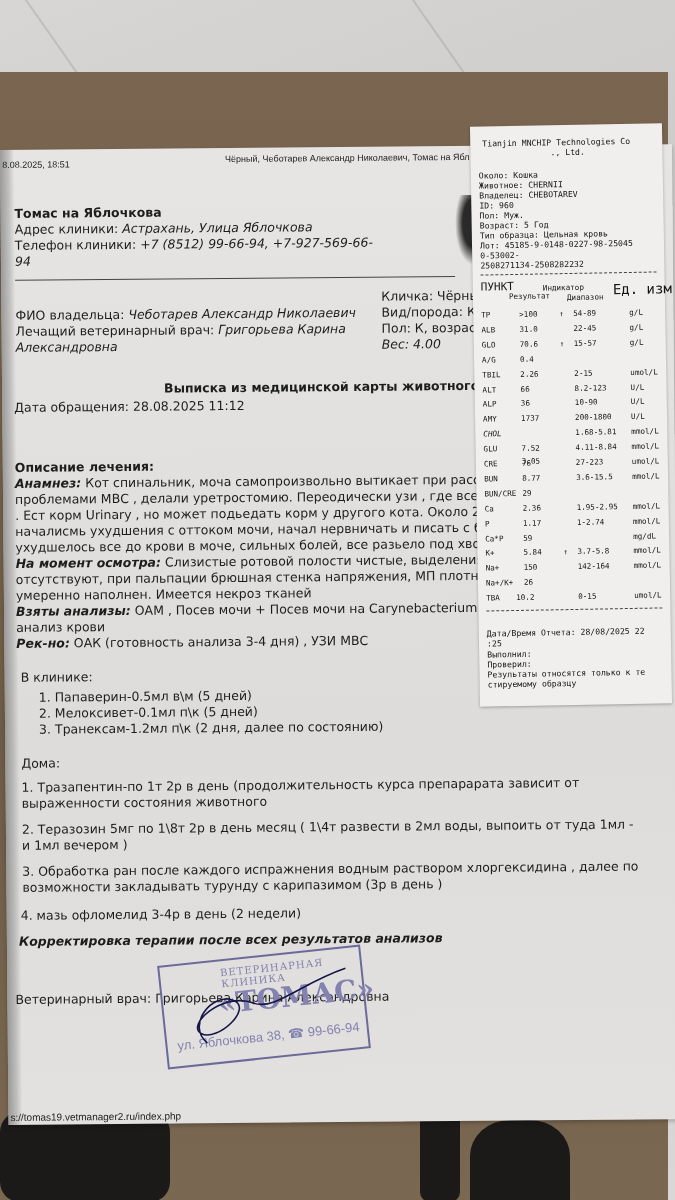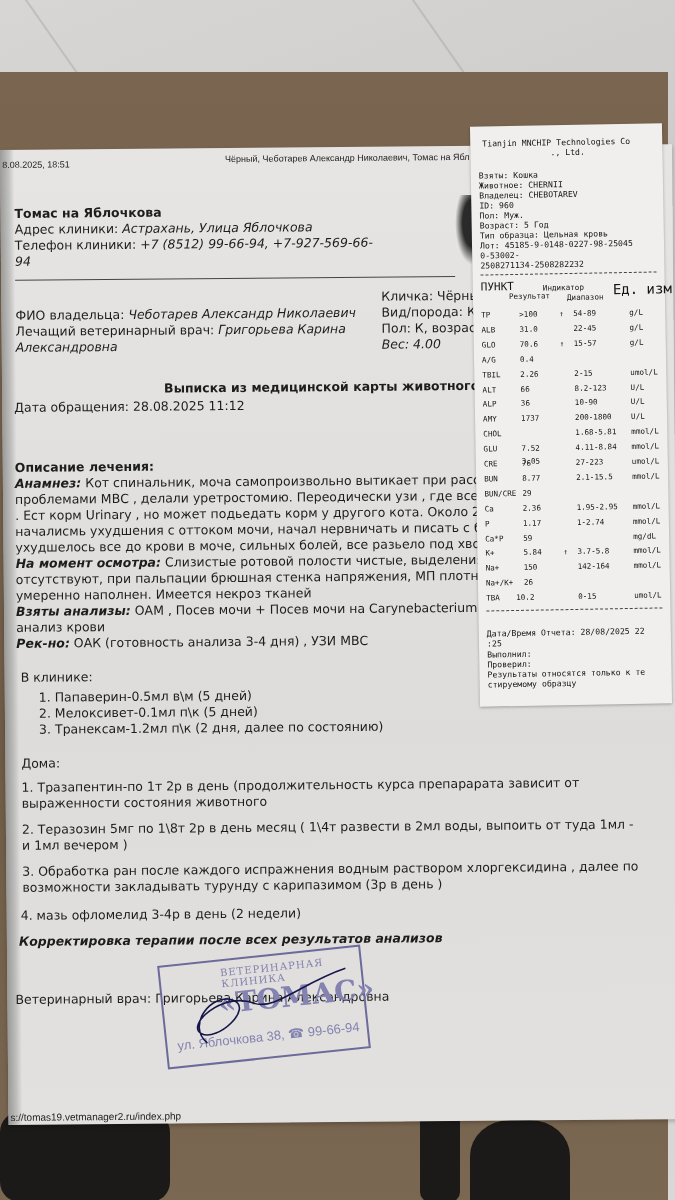--- a/index.html
+++ b/index.html
@@ -142,21 +142,21 @@
   <div class="l3">ул. Яблочкова 38, ☎ 99-66-94</div>
   <svg style="position:absolute;left:10px;top:10px;" width="180" height="80" viewBox="0 0 180 80">
     <path d="M30 70 C10 50 40 20 60 30 C80 40 40 70 25 60 C10 50 50 20 80 35 C100 45 130 20 175 10" stroke="#16164a" stroke-width="1.6" fill="none"></path>
   </svg>
 </div>
 
 <div class="receipt">
   <div class="rc" style="left:12px;top:12px;">Tianjin MNCHIP Technologies Co</div>
   <div class="rc" style="left:80px;top:22px;">., Ltd.</div>
 
-  <div class="rc" style="left:8px;top:44px;">Взяты: Кошка</div>
+  <div class="rc" style="left:8px;top:44px;">Около: Кошка</div>
   <div class="rc" style="left:8px;top:54px;">Животное: CHERNII</div>
   <div class="rc" style="left:8px;top:64px;">Владелец: CHEBOTAREV</div>
   <div class="rc" style="left:8px;top:74px;">ID: 960</div>
   <div class="rc" style="left:8px;top:84px;">Пол: Муж.</div>
   <div class="rc" style="left:8px;top:94px;">Возраст: 5 Год</div>
   <div class="rc" style="left:8px;top:104px;">Тип образца: Цельная кровь</div>
   <div class="rc" style="left:8px;top:114px;">Лот:  45185-9-0148-0227-98-25045</div>
   <div class="rc" style="left:8px;top:124px;">0-53002-</div>
   <div class="rc" style="left:8px;top:134px;">2508271134-2508282232</div>
 
@@ -219,21 +219,21 @@
         <span style="left: 148px;">U/L</span>
       </div>
       <div class="row" style="top: 288.3px;">
         <span style="left: 0px;">AMY</span>
         <span style="left: 38px;">1737</span>
         <span style="left: 78px;"></span>
         <span style="left: 92px;">200-1800</span>
         <span style="left: 148px;">U/L</span>
       </div>
       <div class="row" style="top: 303.2px;">
-        <span style="left: 0px;">CHOL</span>
+        <span style="left: 0px; font-style: italic;">CHOL</span>
         <span style="left: 38px; margin-top: 28px;">3.05</span>
         <span style="left: 78px;"></span>
         <span style="left: 92px;">1.68-5.81</span>
         <span style="left: 148px;">mmol/L</span>
       </div>
       <div class="row" style="top: 318.1px;">
         <span style="left: 0px;">GLU</span>
         <span style="left: 38px;">7.52</span>
         <span style="left: 78px;"></span>
         <span style="left: 92px;">4.11-8.84</span>
@@ -243,21 +243,21 @@
         <span style="left: 0px;">CRE</span>
         <span style="left: 38px;">76</span>
         <span style="left: 78px;"></span>
         <span style="left: 92px;">27-223</span>
         <span style="left: 148px;">umol/L</span>
       </div>
       <div class="row" style="top: 347.9px;">
         <span style="left: 0px;">BUN</span>
         <span style="left: 38px;">8.77</span>
         <span style="left: 78px;"></span>
-        <span style="left: 92px;">2.1-15.5</span>
+        <span style="left: 92px;">3.6-15.5</span>
         <span style="left: 148px;">mmol/L</span>
       </div>
       <div class="row" style="top: 362.8px;">
         <span style="left: 0px;">BUN/CRE</span>
         <span style="left: 38px;">29</span>
         <span style="left: 78px;"></span>
         <span style="left: 92px;"></span>
         <span style="left: 148px;"></span>
       </div>
       <div class="row" style="top: 377.7px;">

